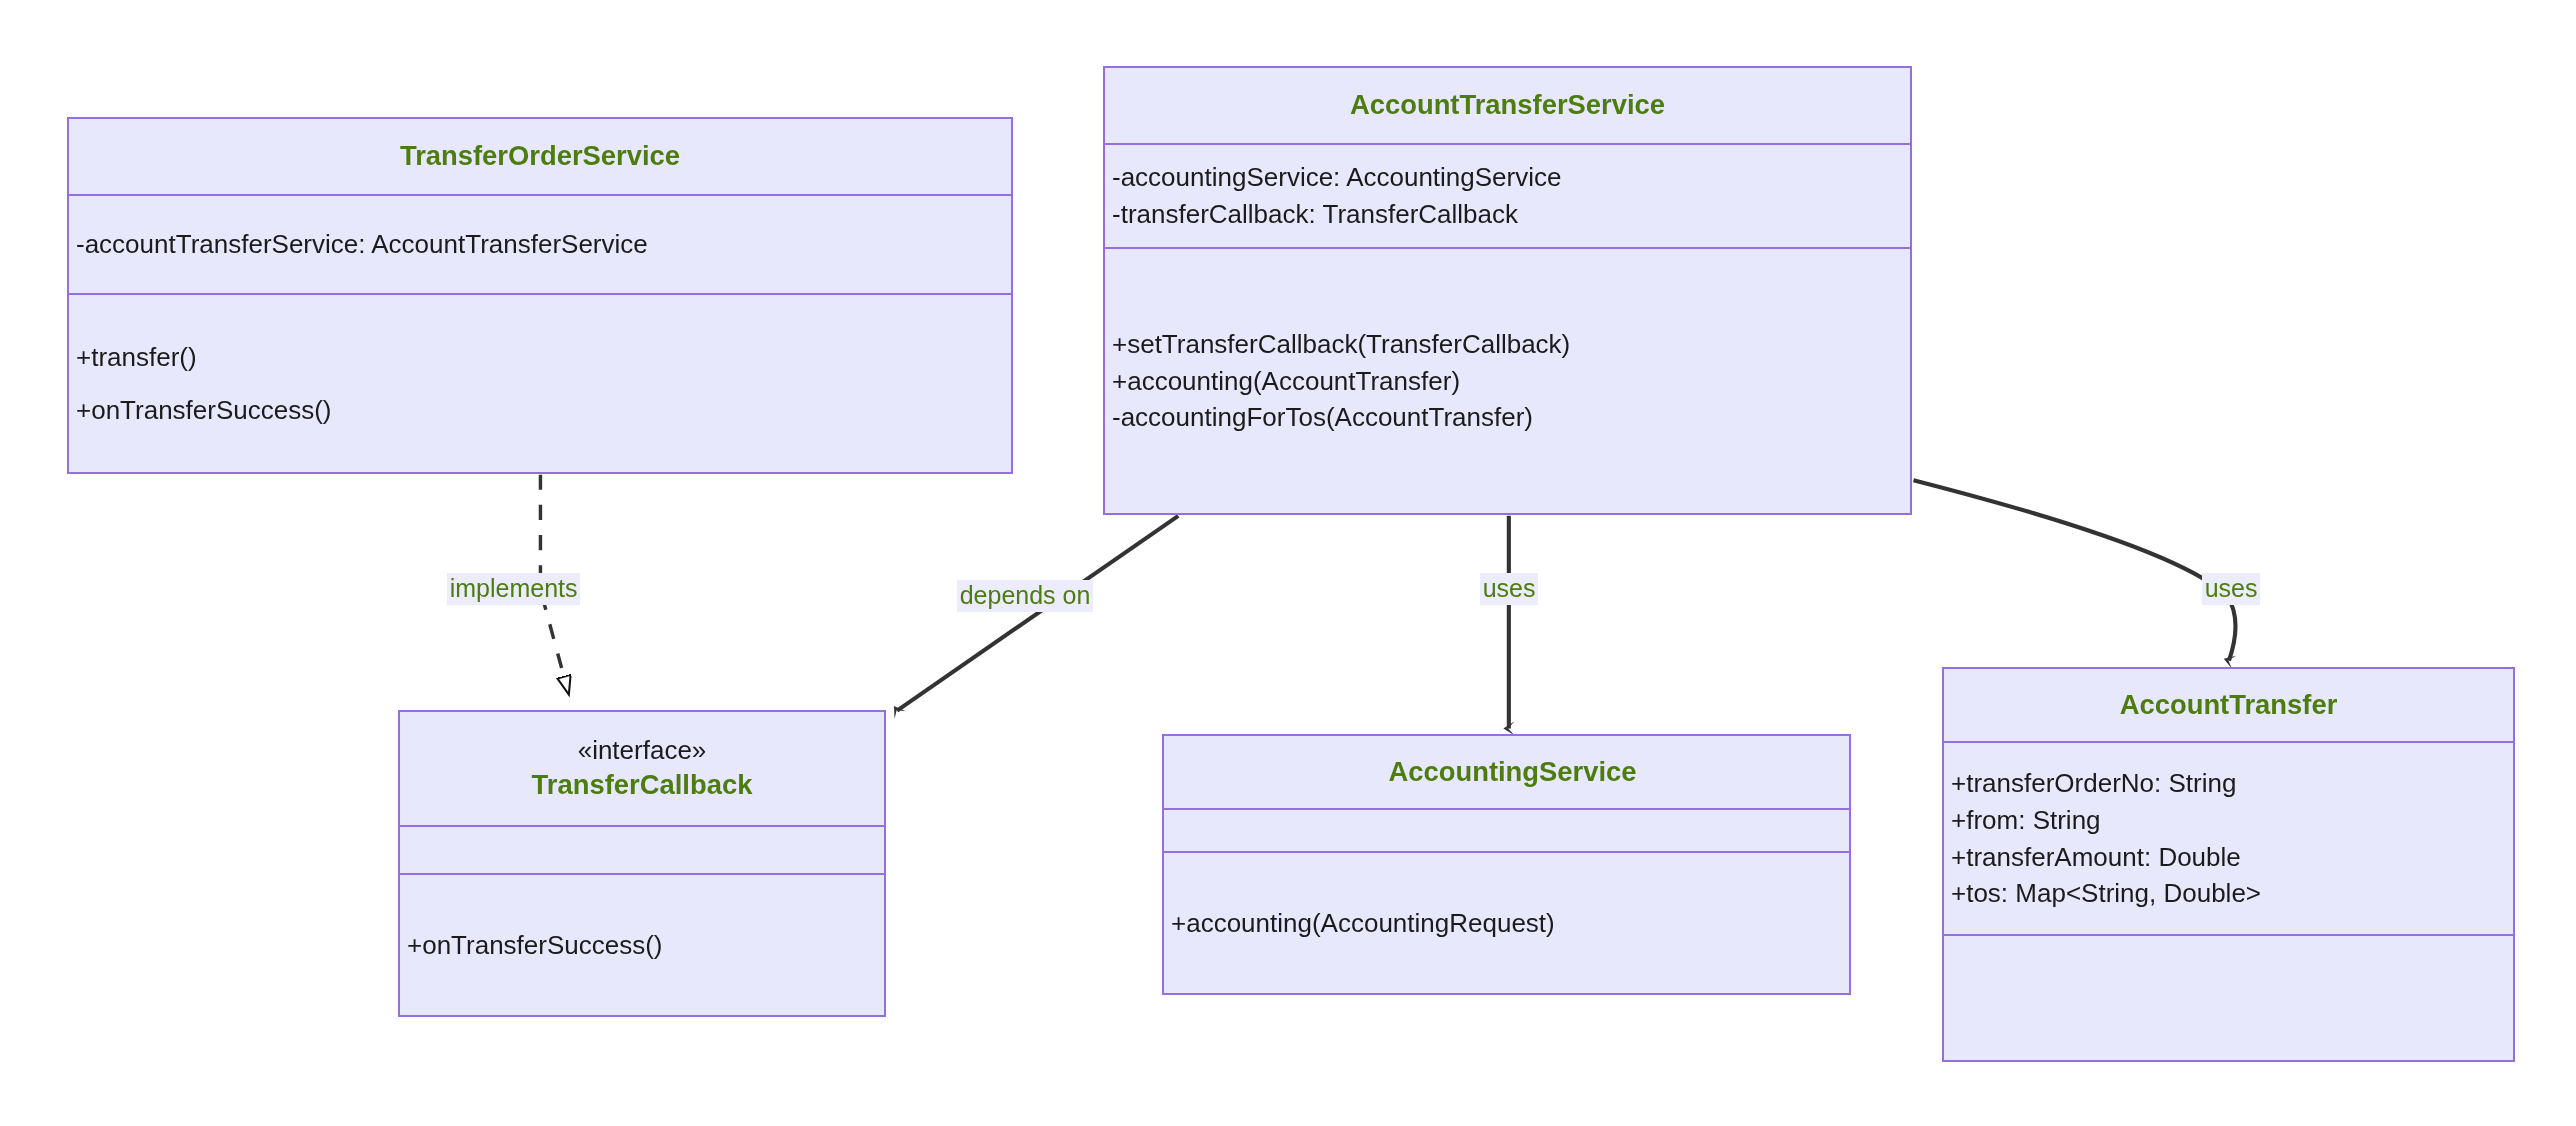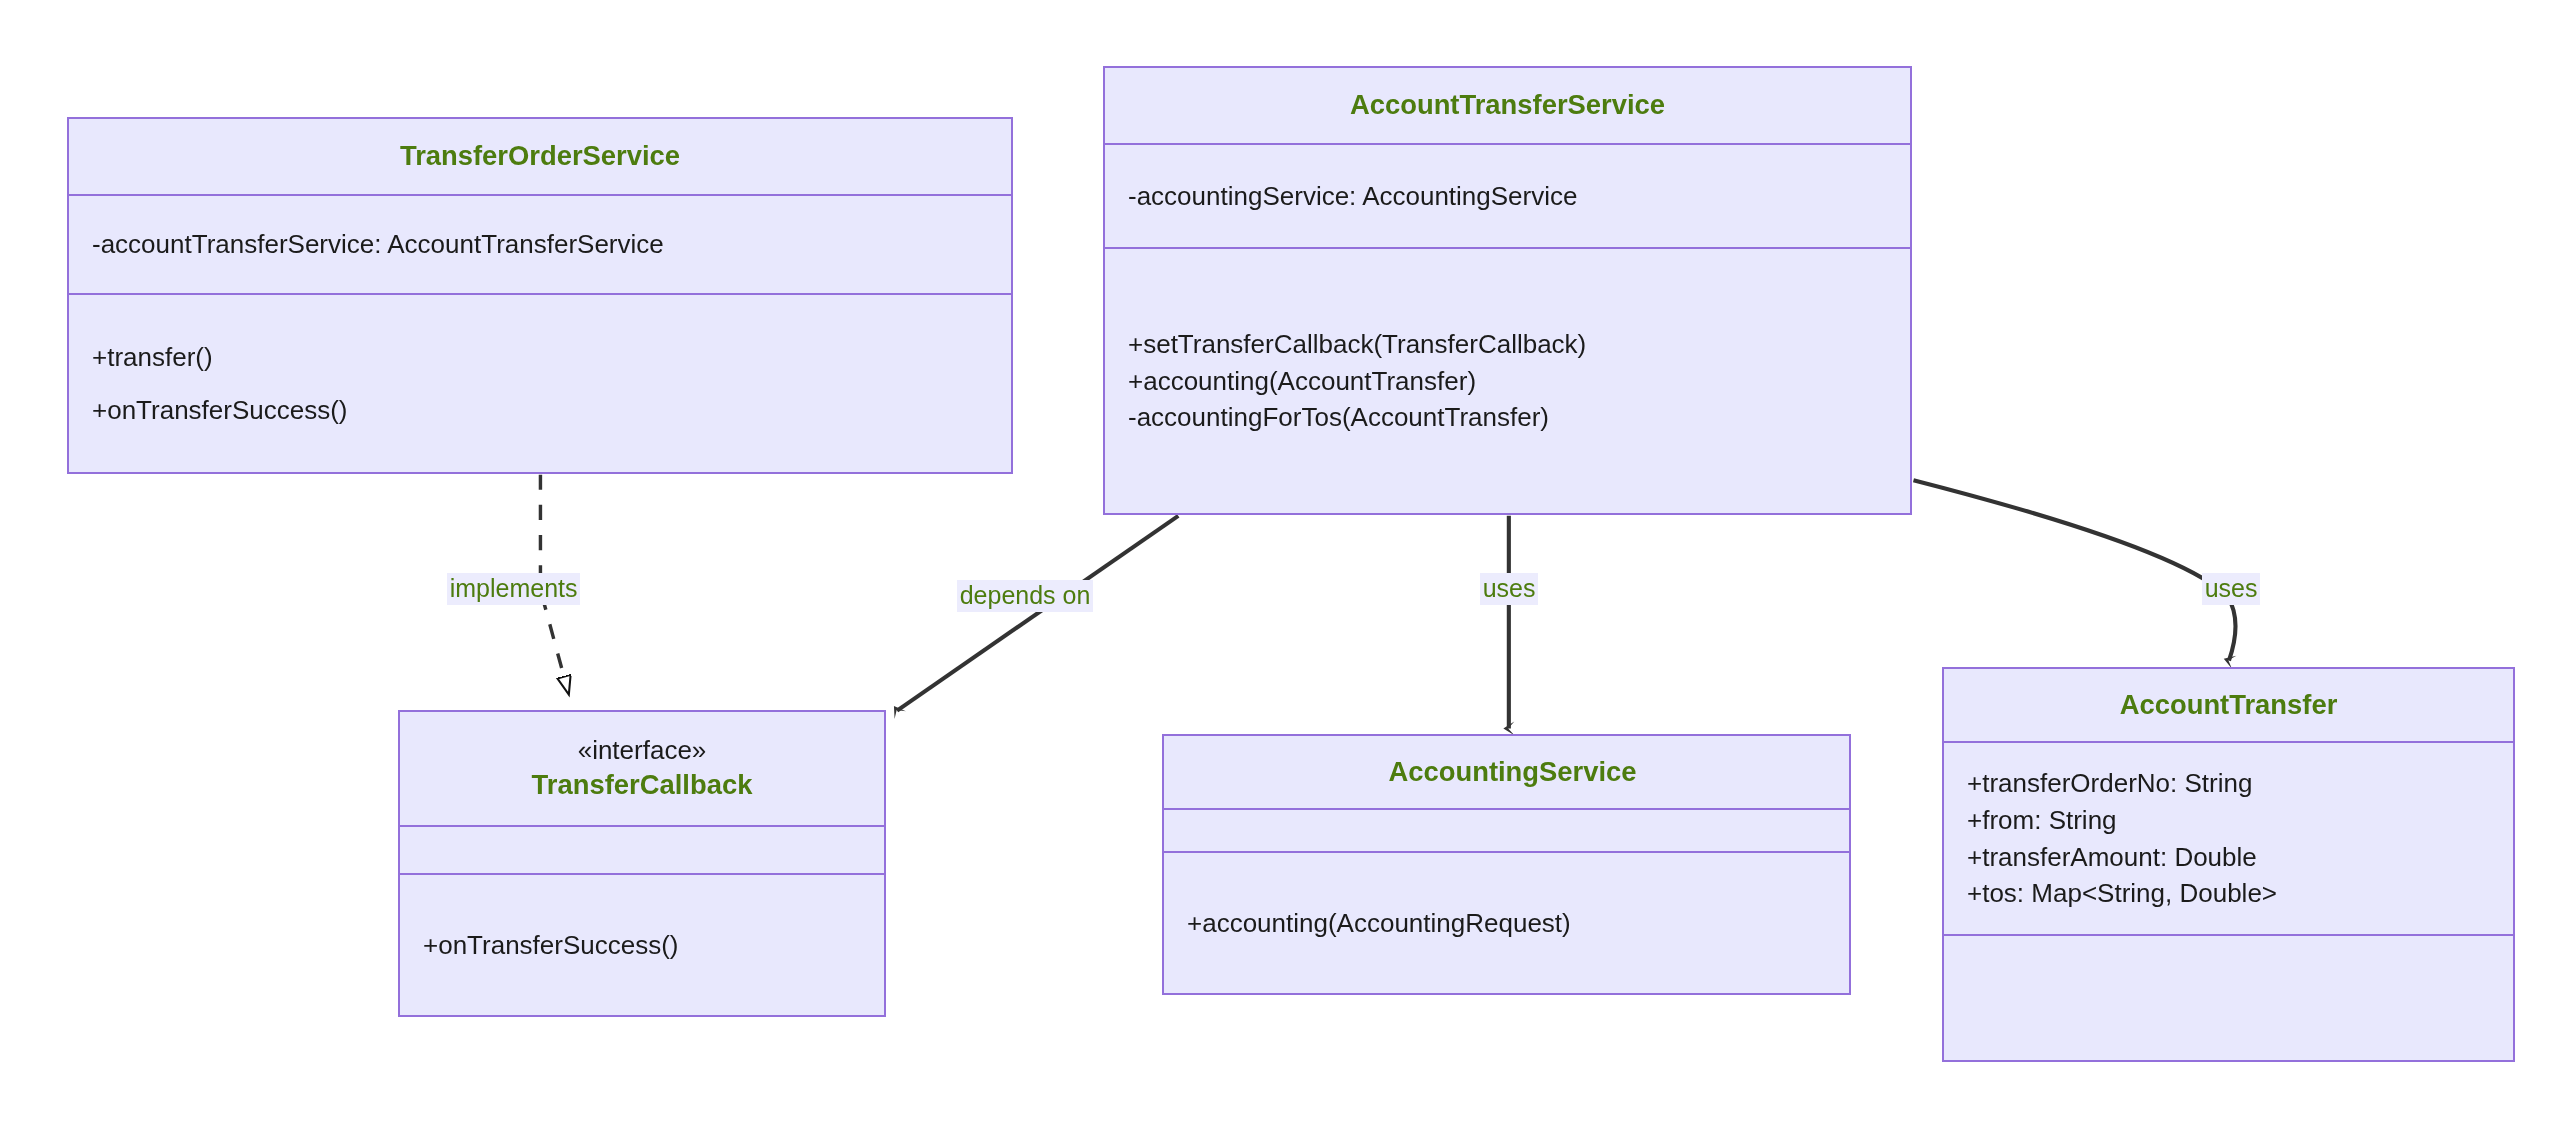--- a/index.html
+++ b/index.html
@@ -64,21 +64,21 @@
     color: #1b1b1b;
     line-height: 1.3;
     white-space: nowrap;
     text-align: center;
   }
   .member {
     font-size: 26px;
     color: #1b1b1b;
     line-height: 1.42;
     white-space: nowrap;
-    padding-left: 23px;
+    padding-left: 7px;
   }
   .edge-label {
     position: absolute;
     background: #ececfd;
     color: #4d7c0f;
     font-size: 25px;
     line-height: 1.18;
     padding: 1.4px 2.7px;
     white-space: nowrap;
   }
@@ -127,20 +127,21 @@
       <div class="member">+onTransferSuccess()</div>
     </div>
   </div>
 
   <div class="uml-class" style="left:1103px; top:66px; width:809px; height:449px;">
     <div class="compartment c-head" style="height:75px;">
       <div class="class-name">AccountTransferService</div>
     </div>
     <div class="compartment c-body" style="height:104px;">
       <div class="member">-accountingService: AccountingService</div>
+      <div class="member">-transferCallback: TransferCallback</div>
     </div>
     <div class="compartment c-body" style="flex:1;">
       <div class="member">+setTransferCallback(TransferCallback)</div>
       <div class="member">+accounting(AccountTransfer)</div>
       <div class="member">-accountingForTos(AccountTransfer)</div>
     </div>
   </div>
 
   <div class="uml-class" style="left:398px; top:710px; width:488px; height:307px;">
     <div class="compartment c-head" style="height:113px;">

